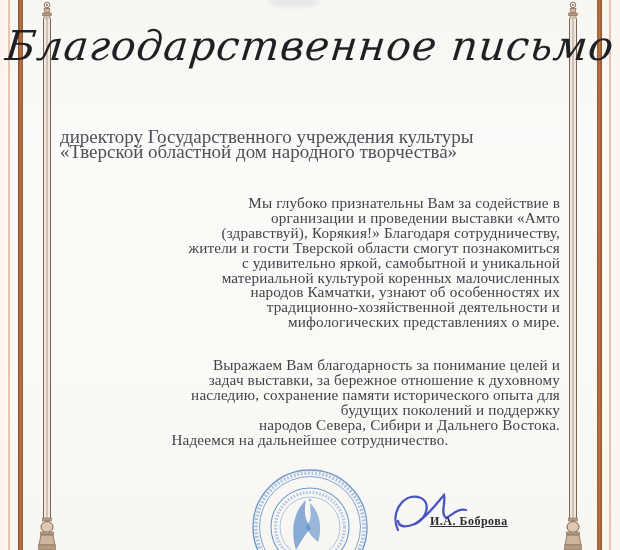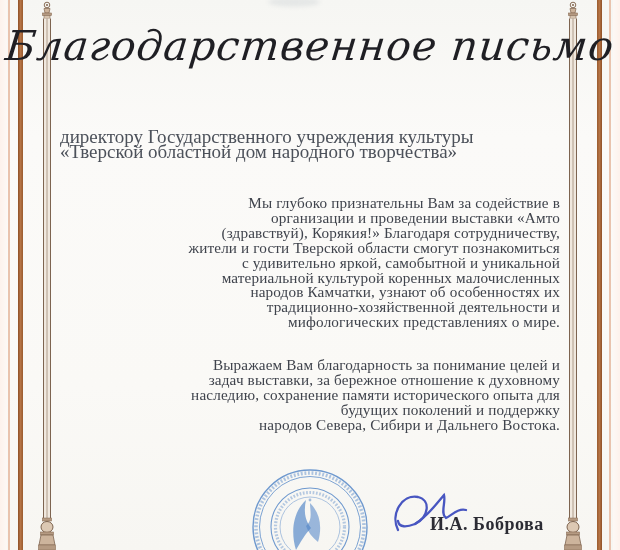--- a/index.html
+++ b/index.html
@@ -61,21 +61,21 @@
     position:absolute; left:60px; top:431px; width:500px;
     text-align:center; font-size:15.2px; color:#3f434c; letter-spacing:.15px;
   }
   .signer-position {
     position:absolute; left:124px; top:492px;
     font-size:14.5px; font-weight:bold; line-height:13.5px;
     color:#2c2c34; white-space:pre-line; letter-spacing:.2px;
   }
   .signer-name {
     position:absolute; left:430px; top:514px;
-    font-size:18px; font-weight:bold; color:#2c2c34; letter-spacing:.5px;
+    font-size:12px; font-weight:bold; color:#2c2c34; letter-spacing:.5px;text-decoration:underline;
   }
   .stamp { position:absolute; left:245px; top:462px; width:130px; height:130px; }
   .signature { position:absolute; left:388px; top:490px; width:90px; height:52px; }
 </style>
 </head>
 <body>
 
 <div class="page">
 
   <div>
@@ -138,20 +138,21 @@
 с удивительно яркой, самобытной и уникальной
 материальной культурой коренных малочисленных
 народов Камчатки, узнают об особенностях их
 традиционно-хозяйственной деятельности и
 мифологических представлениях о мире.</div>
   <div class="para para2">Выражаем Вам благодарность за понимание целей и
 задач выставки, за бережное отношение к духовному
 наследию, сохранение памяти исторического опыта для
 будущих поколений и поддержку
 народов Севера, Сибири и Дальнего Востока.</div>
+  <div class="closing">Надеемся на дальнейшее сотрудничество.</div>
 
   <div class="stamp">
     <svg width="130" height="130" viewBox="0 0 130 130">
       <g stroke="#4d82c6" fill="none" opacity="0.8">
         <circle cx="65" cy="65" r="57" stroke-width="1.4"></circle>
         <circle cx="65" cy="65" r="50.5" stroke-width="0.9"></circle>
         <circle cx="65" cy="65" r="54" stroke-width="3.6" stroke-dasharray="1.9,1.7" opacity="0.55"></circle>
         <circle cx="65" cy="65" r="39" stroke-width="1.1"></circle>
         <circle cx="65" cy="65" r="30" stroke-width="0.8" opacity="0.7"></circle>
         <circle cx="65" cy="65" r="34.5" stroke-width="3.2" stroke-dasharray="1.7,1.6" opacity="0.5"></circle>

